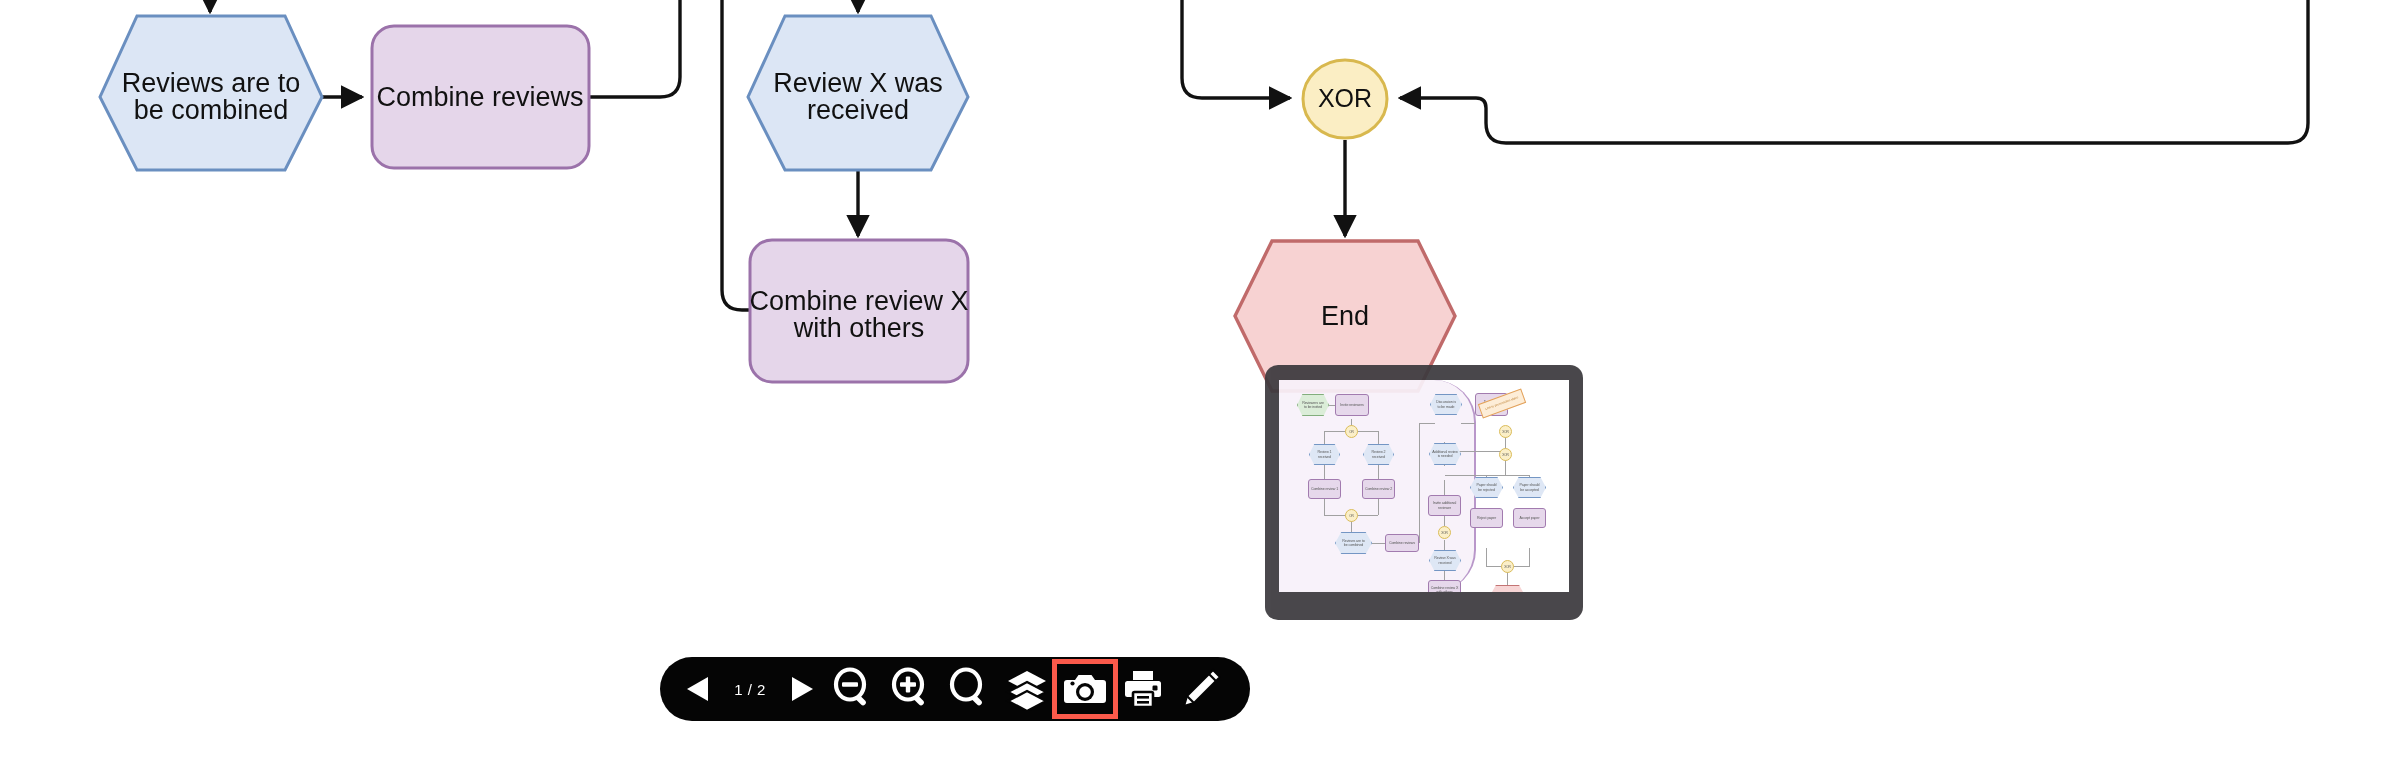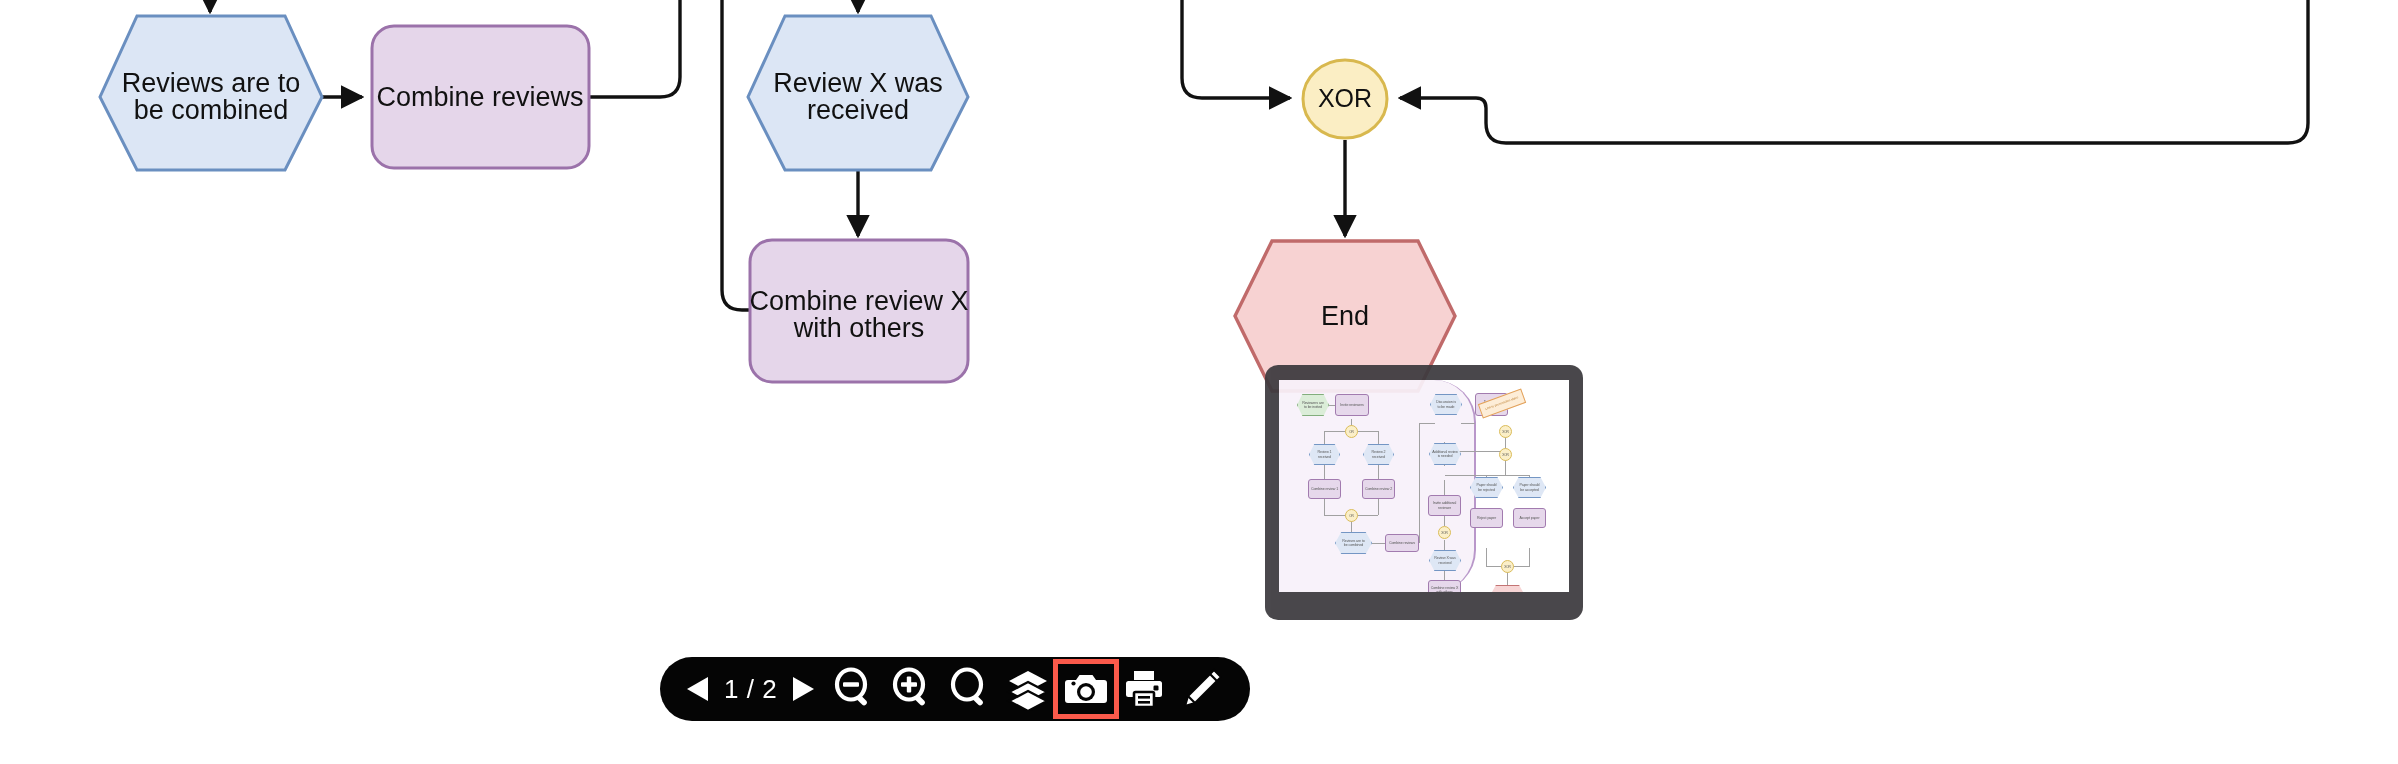--- a/index.html
+++ b/index.html
@@ -159,21 +159,21 @@
     justify-content: center;
     height: 52px;
     width: 58px;
     cursor: pointer;
     flex: none;
     box-sizing: border-box;
   }
   .tb-btn svg { display: block; }
   #page-indicator {
     color: #ffffff;
-    font-size: 26px;
+    font-size: 15px;
     font-family: "Liberation Sans", sans-serif;
     letter-spacing: 0.5px;
     white-space: nowrap;
     padding: 0 4px;
     display: flex;
     align-items: center;
     justify-content: center;
     height: 52px;
     min-width: 52px;
   }

